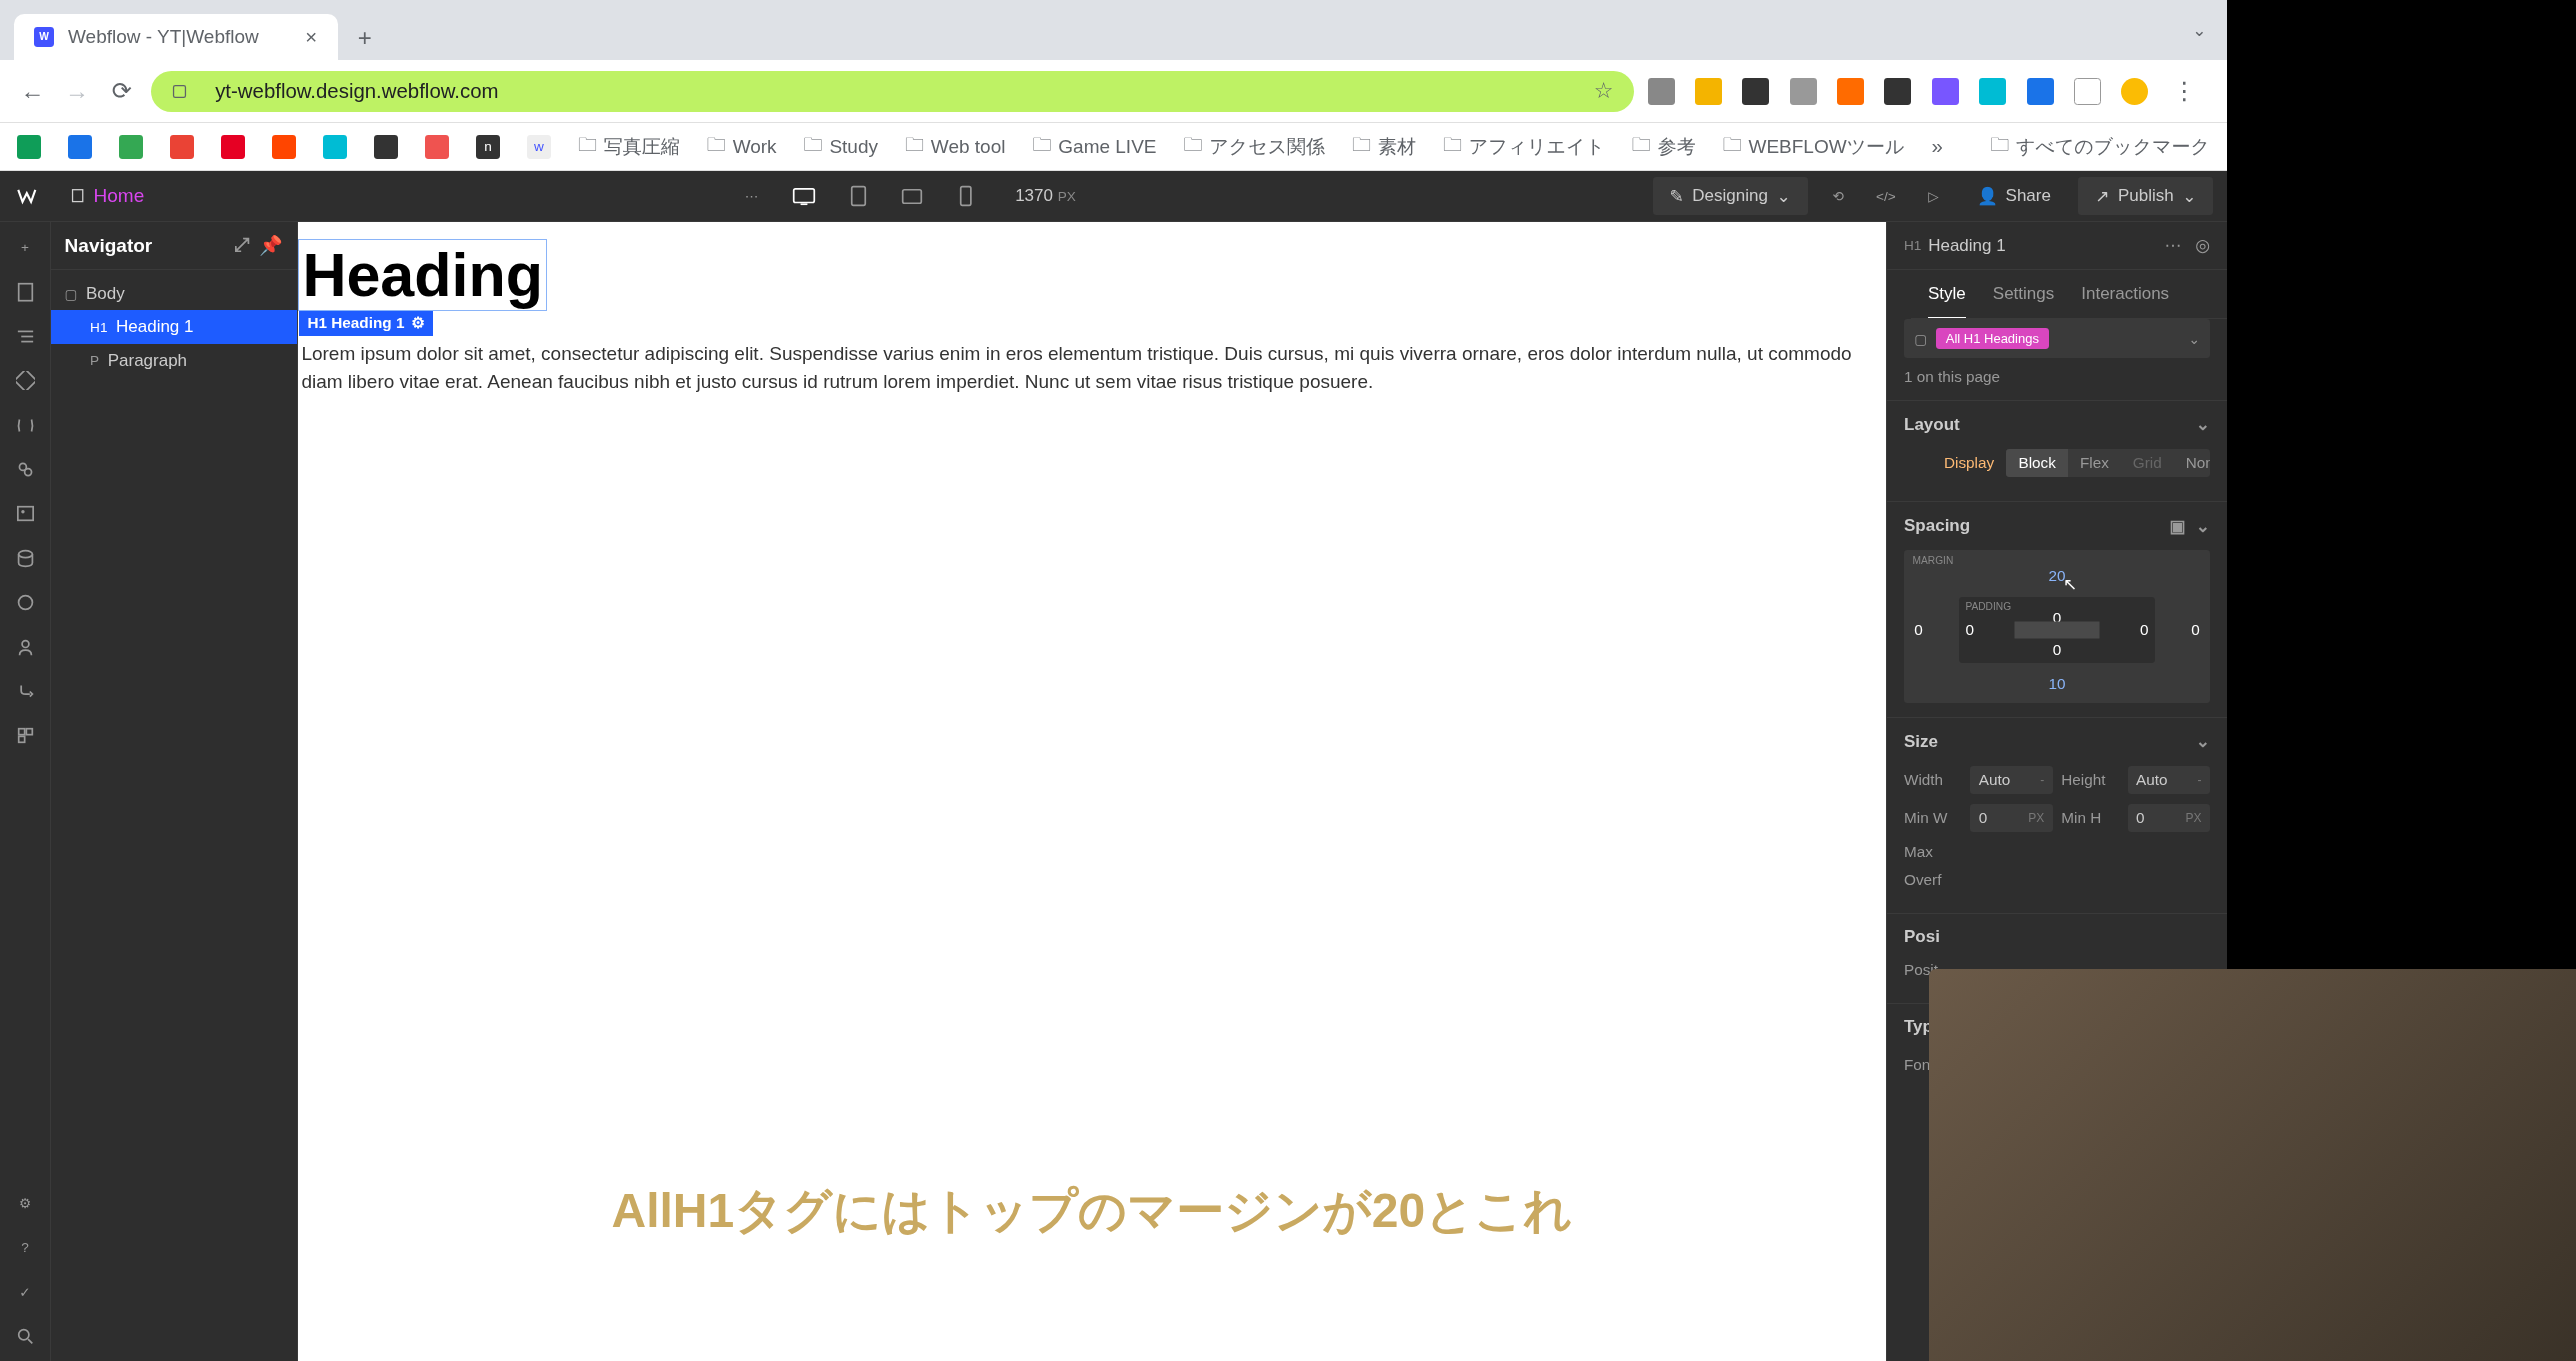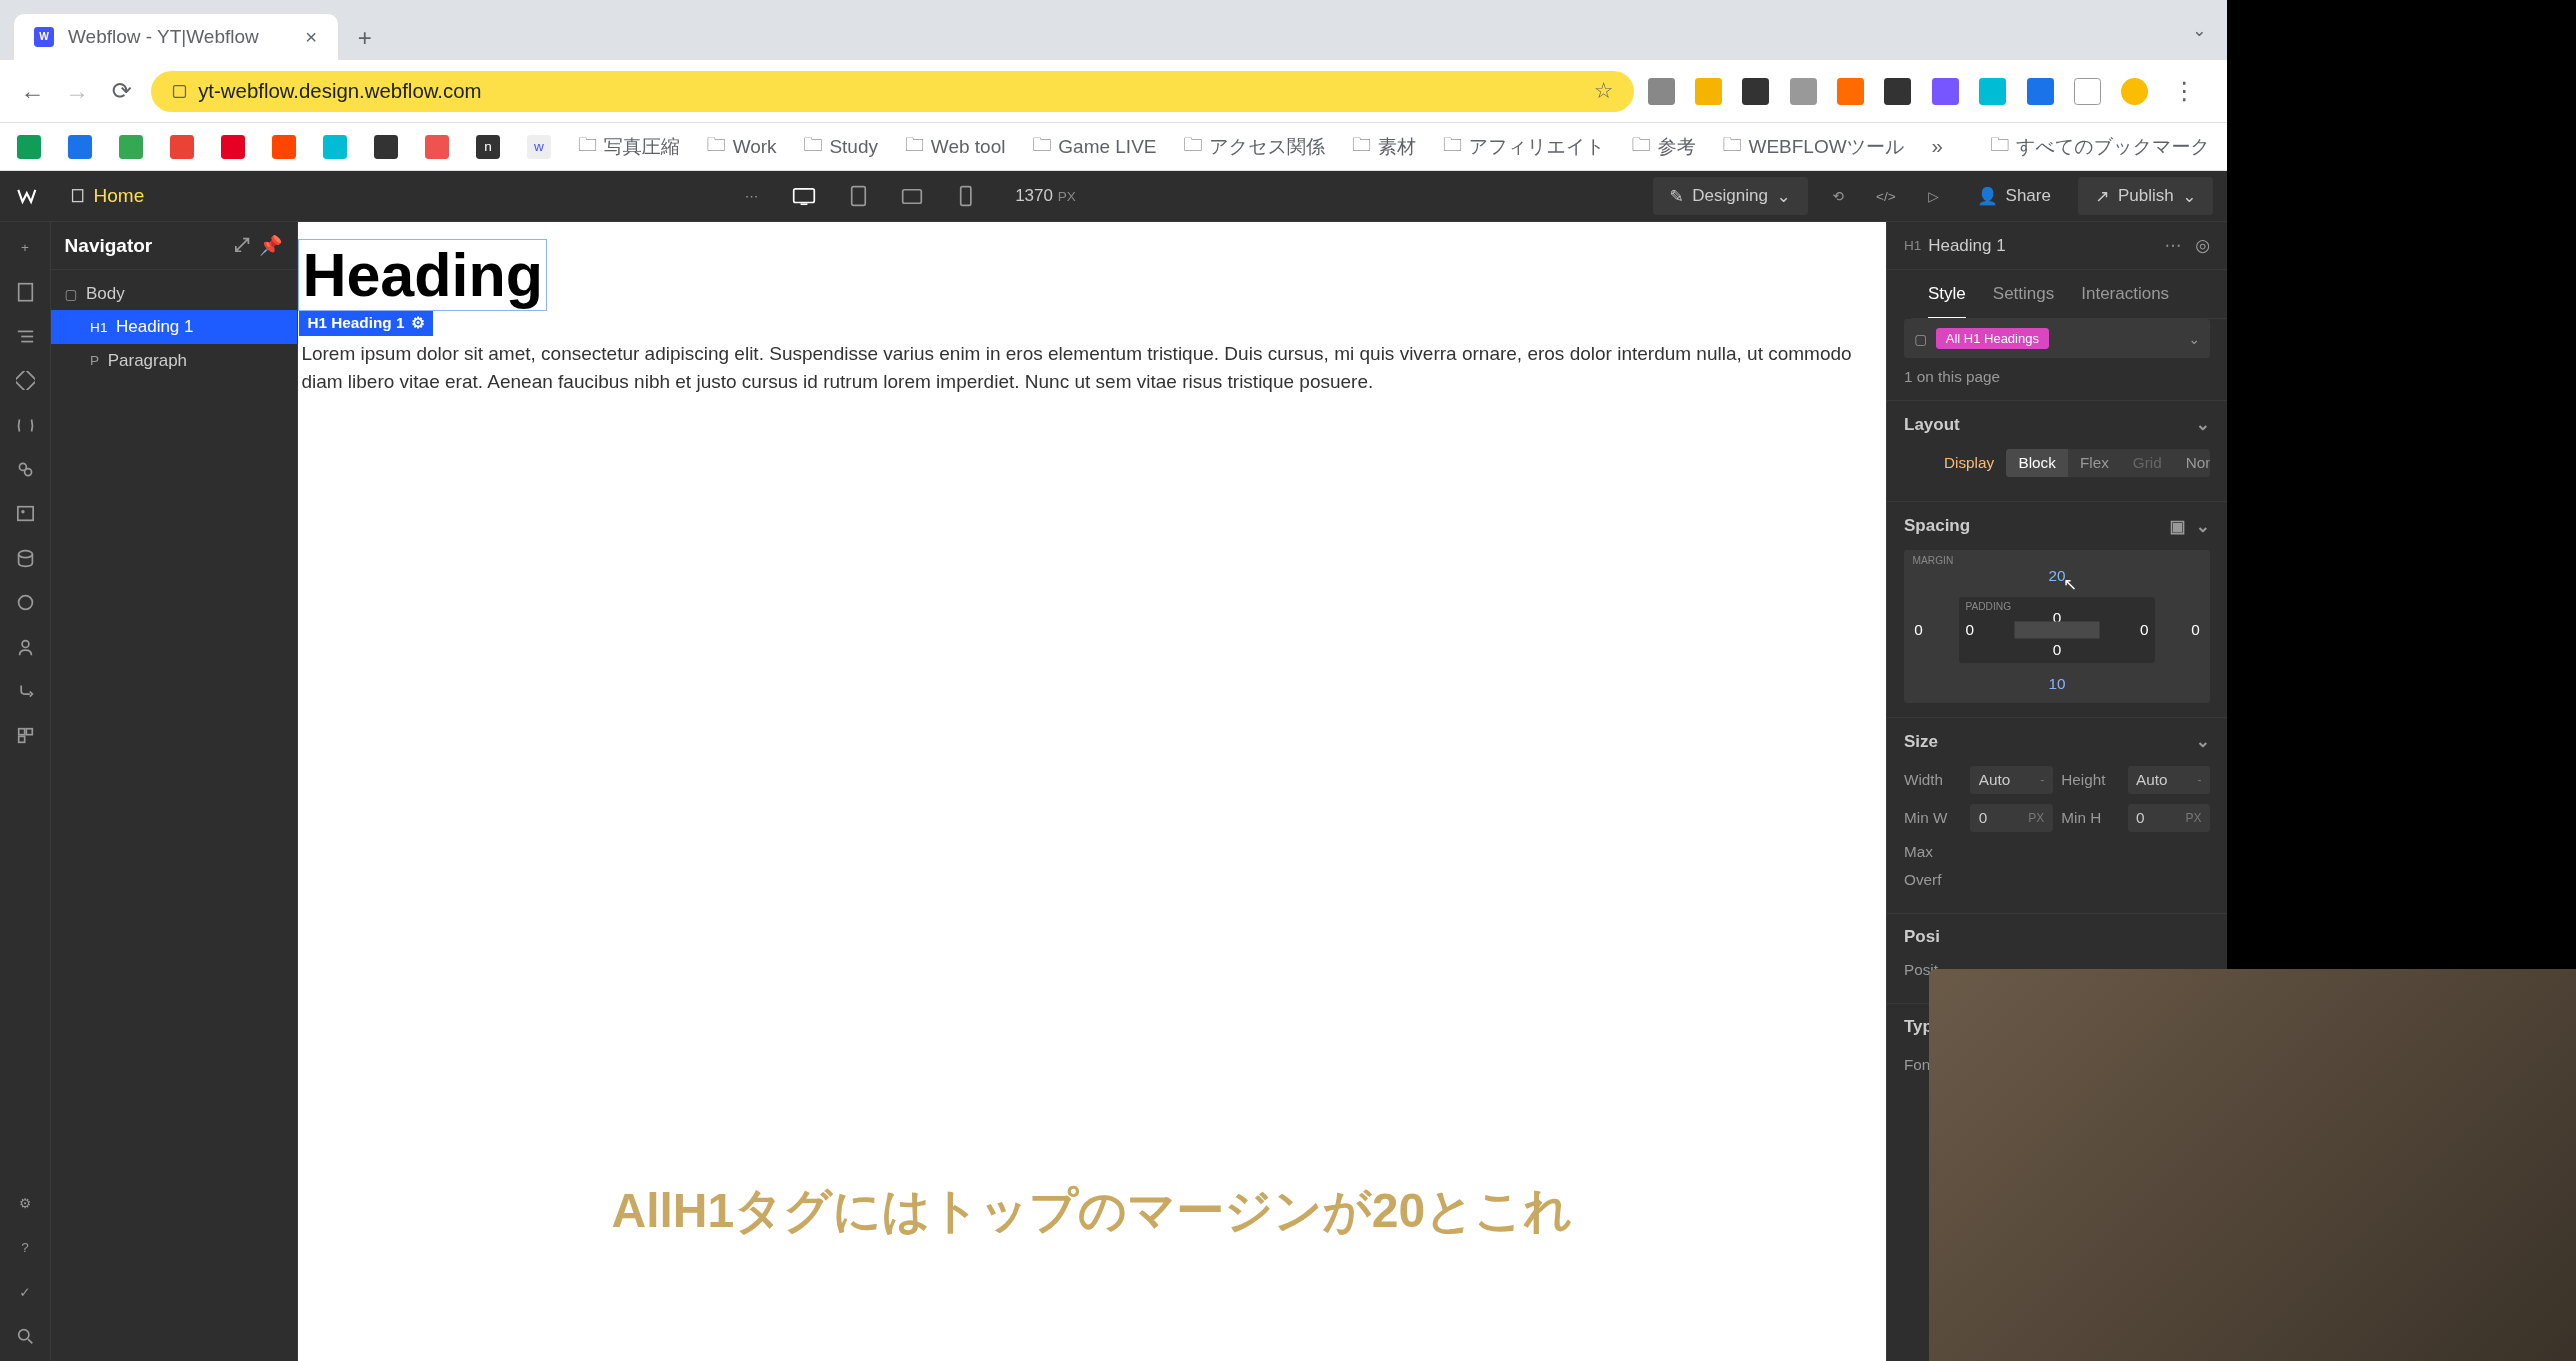--- a/index.html
+++ b/index.html
@@ -10,37 +10,37 @@
 .tab { background: #fff; height: 46px; width: 324px; border-radius: 10.2px 10.2px 0 0; display: flex; align-items: center; padding: 0 20.4px; gap: 13.6px; }
 .tab-favicon { width: 20.4px; height: 20.4px; background: #4353ff; border-radius: 3.4px; display: flex; align-items: center; justify-content: center; color: #fff; font-size: 10.2px; font-weight: bold; }
 .tab-title { font-size: 19px; color: #5f6368; flex: 1; }
 .tab-close { color: #5f6368; font-size: 20.4px; cursor: pointer; }
 .new-tab { width: 34px; height: 34px; display: flex; align-items: center; justify-content: center; color: #5f6368; font-size: 24px; margin-left: 10.2px; margin-bottom: 5.1px; }
 .tab-dropdown { position: absolute; right: 20.4px; top: 20.4px; color: #5f6368; font-size: 17px; }
 
 .addr-bar { height: 63px; background: #fff; display: flex; align-items: center; padding: 0 17px; gap: 13.6px; border-bottom: 0.9px solid #e0e0e0; }
 .nav-btn { width: 31px; height: 31px; display: flex; align-items: center; justify-content: center; color: #5f6368; font-size: 24px; }
 .nav-btn.disabled { color: #bdc1c6; }
-.url-box { flex: 1; height: 41px; background: #fde047; border-radius: 20.4px; display: flex; align-items: center; padding: 0 20.4px; gap: 10px; }
+.url-box { flex: 1; height: 41px; background: #bef264; border-radius: 20.4px; display: flex; align-items: center; padding: 0 20.4px; gap: 27px; }
 .url-text { font-size: 20.4px; color: #202124; flex: 1; }
 .ext-icons { display: flex; gap: 20.4px; align-items: center; padding-right: 10.2px; }
 .ext-icon { width: 27px; height: 27px; border-radius: 3.4px; }
 
 .bookmarks { height: 48px; background: #fff; display: flex; align-items: center; padding: 0 17px; gap: 27px; border-bottom: 0.9px solid #e0e0e0; }
 .bm-icon { width: 24px; height: 24px; border-radius: 3.4px; }
 .bm-folder { display: flex; align-items: center; gap: 6.8px; font-size: 19px; color: #5f6368; }
 .bm-folder-icon { color: #5f6368; }
 .bm-more { color: #5f6368; font-size: 20.4px; }
 .bm-right { margin-left: auto; display: flex; align-items: center; gap: 6.8px; font-size: 19px; color: #5f6368; }
 
 .wf-app { height: calc(1361px - 170px); background: #2e2e2e; display: flex; flex-direction: column; }
 
 .wf-topbar { height: 51px; background: #2e2e2e; border-bottom: 0.9px solid #3a3a3a; display: flex; align-items: center; padding: 0 13.6px; }
 .wf-logo { width: 25.6px; height: 25.6px; margin-right: 17px; }
-.wf-home { display: flex; align-items: center; gap: 8.5px; color: #fde047; font-size: 19px; padding: 6.8px 13.6px; border-radius: 3.4px; justify-content: space-between; }
+.wf-home { display: flex; align-items: center; gap: 8.5px; color: #d946ef; font-size: 19px; padding: 6.8px 13.6px; border-radius: 3.4px; justify-content: space-between; }
 .wf-topcenter { flex: 1; display: flex; align-items: center; justify-content: center; gap: 17px; }
 .device-btn { width: 37px; height: 37px; display: flex; align-items: center; justify-content: center; color: #999; }
 .device-btn.active { color: #fff; }
 .px-label { color: #ccc; font-size: 17px; margin-left: 13.6px; }
 .wf-topright { display: flex; align-items: center; gap: 13.6px; }
 .mode-btn { background: #3a3a3a; color: #ccc; padding: 8.5px 17px; border-radius: 3.4px; display: flex; align-items: center; gap: 8.5px; font-size: 17px; }
 .icon-btn { width: 34px; height: 34px; display: flex; align-items: center; justify-content: center; color: #999; }
 .share-btn { color: #ccc; padding: 8.5px 13.6px; display: flex; align-items: center; gap: 6.8px; font-size: 17px; }
 .publish-btn { background: #3a3a3a; color: #ccc; padding: 8.5px 17px; border-radius: 3.4px; display: flex; align-items: center; gap: 8.5px; font-size: 17px; }
 

